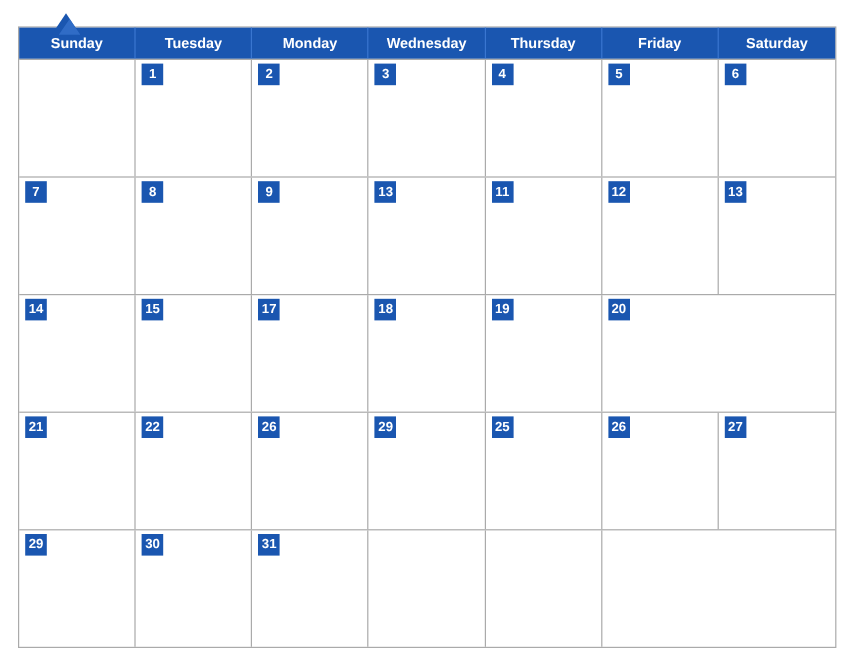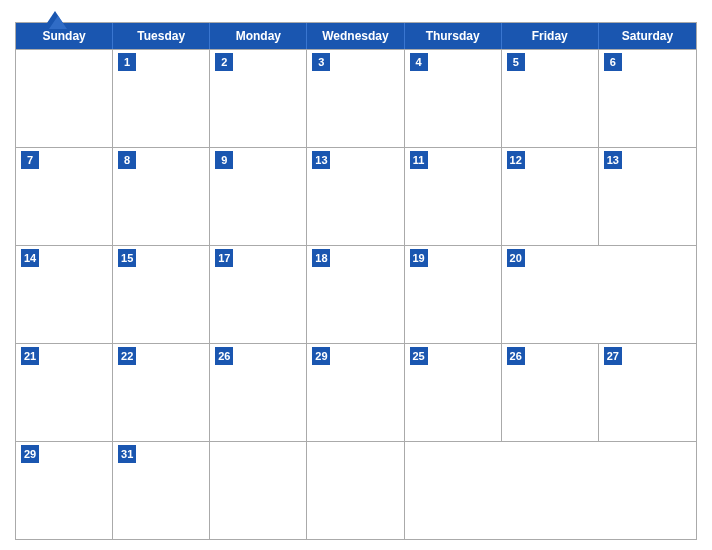--- a/index.html
+++ b/index.html
@@ -238,20 +238,23 @@
           </div>
           <div class="cal-cell">
             <span class="cell-number">27</span>
           </div>
         </div>
         <div class="cal-row">
           <div class="cal-cell">
             <span class="cell-number">29</span>
           </div>
           <div class="cal-cell">
+            <span class="cell-number">30</span>
+          </div>
+          <div class="cal-cell">
             <span class="cell-number">31</span>
           </div>
           <div class="cal-cell cell-empty"></div>
           <div class="cal-cell cell-empty"></div>
           <div class="cal-cell cell-empty"></div>
         </div>
       </div>
   </div>
 </div>
 

